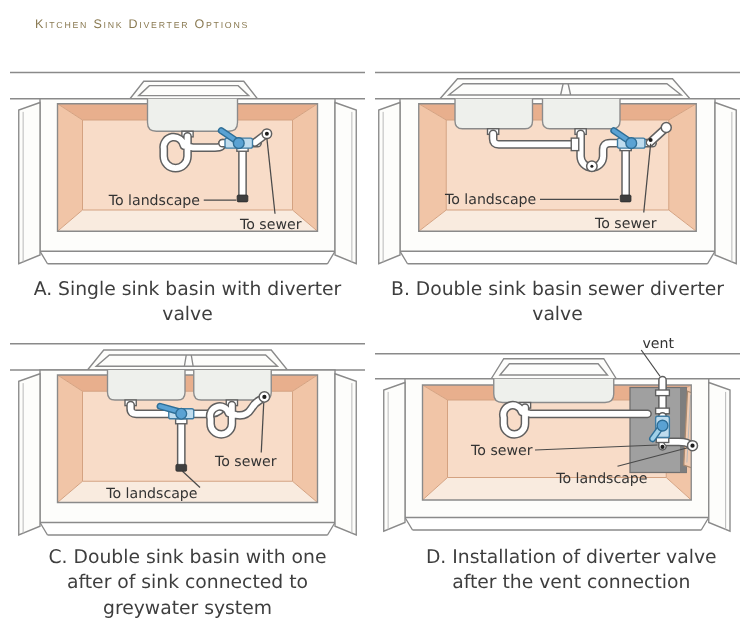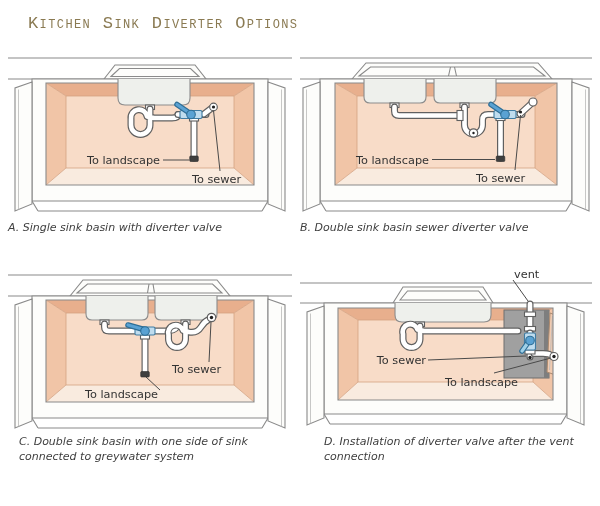--- a/index.html
+++ b/index.html
@@ -1,21 +1,21 @@
 <!DOCTYPE html>
 <html><head>
 <meta charset="utf-8">
 <style>
   html,body{margin:0;padding:0;}
   body{width:600px;height:506px;background:#ffffff;position:relative;overflow:hidden;
        font-family:"DejaVu Sans",sans-serif;}
-  .page-title{position:absolute;left:28px;top:14px;font-family:Liberation Mono, monospace;
-       font-size:17px;font-variant:small-caps;letter-spacing:1.4px;color:#8a7a52;}
-  .caption{position:absolute;font-style:italic;font-size:11px;line-height:1.35;
-       color:#3e3e3e;text-align:left;}
+  .page-title{position:absolute;left:28px;top:14px;font-family:Liberation Sans, sans-serif;
+       font-size:10px;font-variant:small-caps;letter-spacing:1.4px;color:#8a7a52;}
+  .caption{position:absolute;font-size:15px;line-height:1.35;
+       color:#3e3e3e;text-align:center;}
   .cap-a{left:8px;top:221px;width:284px;}
   .cap-b{left:300px;top:221px;width:292px;}
   .cap-c{left:19px;top:435px;width:262px;}
   .cap-d{left:324px;top:435px;width:266px;}
   svg{position:absolute;}
   .sv-a{left:8px;top:52px;}
   .sv-b{left:300px;top:52px;}
   .sv-c{left:8px;top:256px;}
   .sv-d{left:300px;top:256px;}
   
@@ -252,14 +252,14 @@
   <path class="vlevl" d="M229.5,84.5 L222,95"></path>
   <circle class="vhub" cx="230" cy="84.5" r="4.3"></circle>
 
   <text class="lbl" x="214" y="22">vent</text>
   <text class="lbl" x="126" y="108" text-anchor="end">To sewer</text>
   <text class="lbl" x="145" y="130">To landscape</text>
 </svg>
 
 <div class="caption cap-a">A. Single sink basin with diverter valve</div>
 <div class="caption cap-b">B. Double sink basin sewer diverter valve</div>
-<div class="caption cap-c">C. Double sink basin with one side of sink connected to greywater system</div>
+<div class="caption cap-c">C. Double sink basin with one after of sink connected to greywater system</div>
 <div class="caption cap-d">D. Installation of diverter valve after the vent connection</div>
 
 </body></html>

